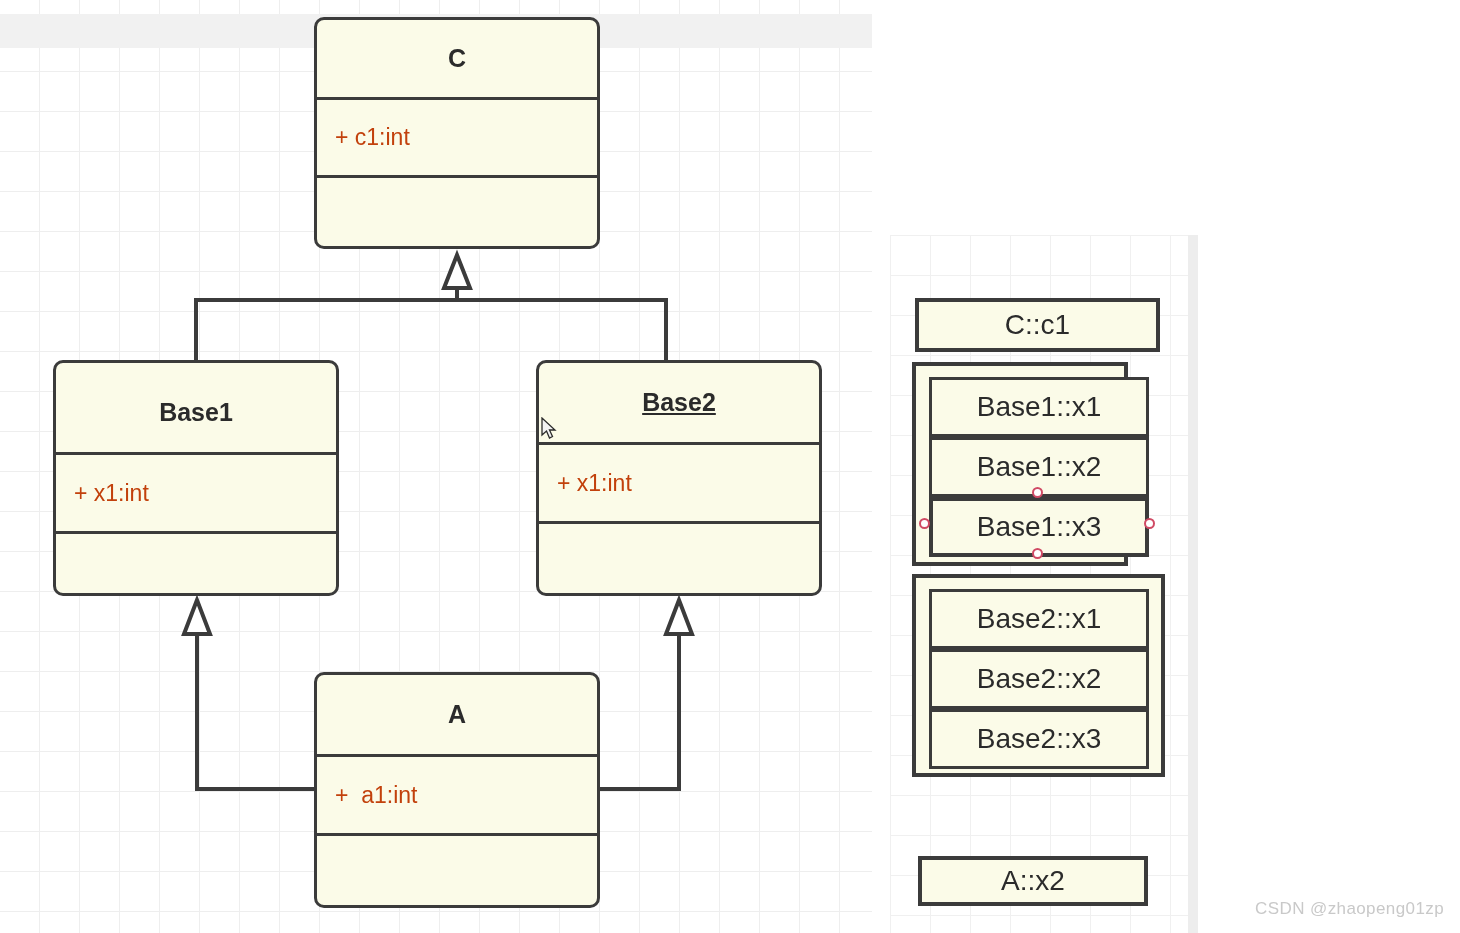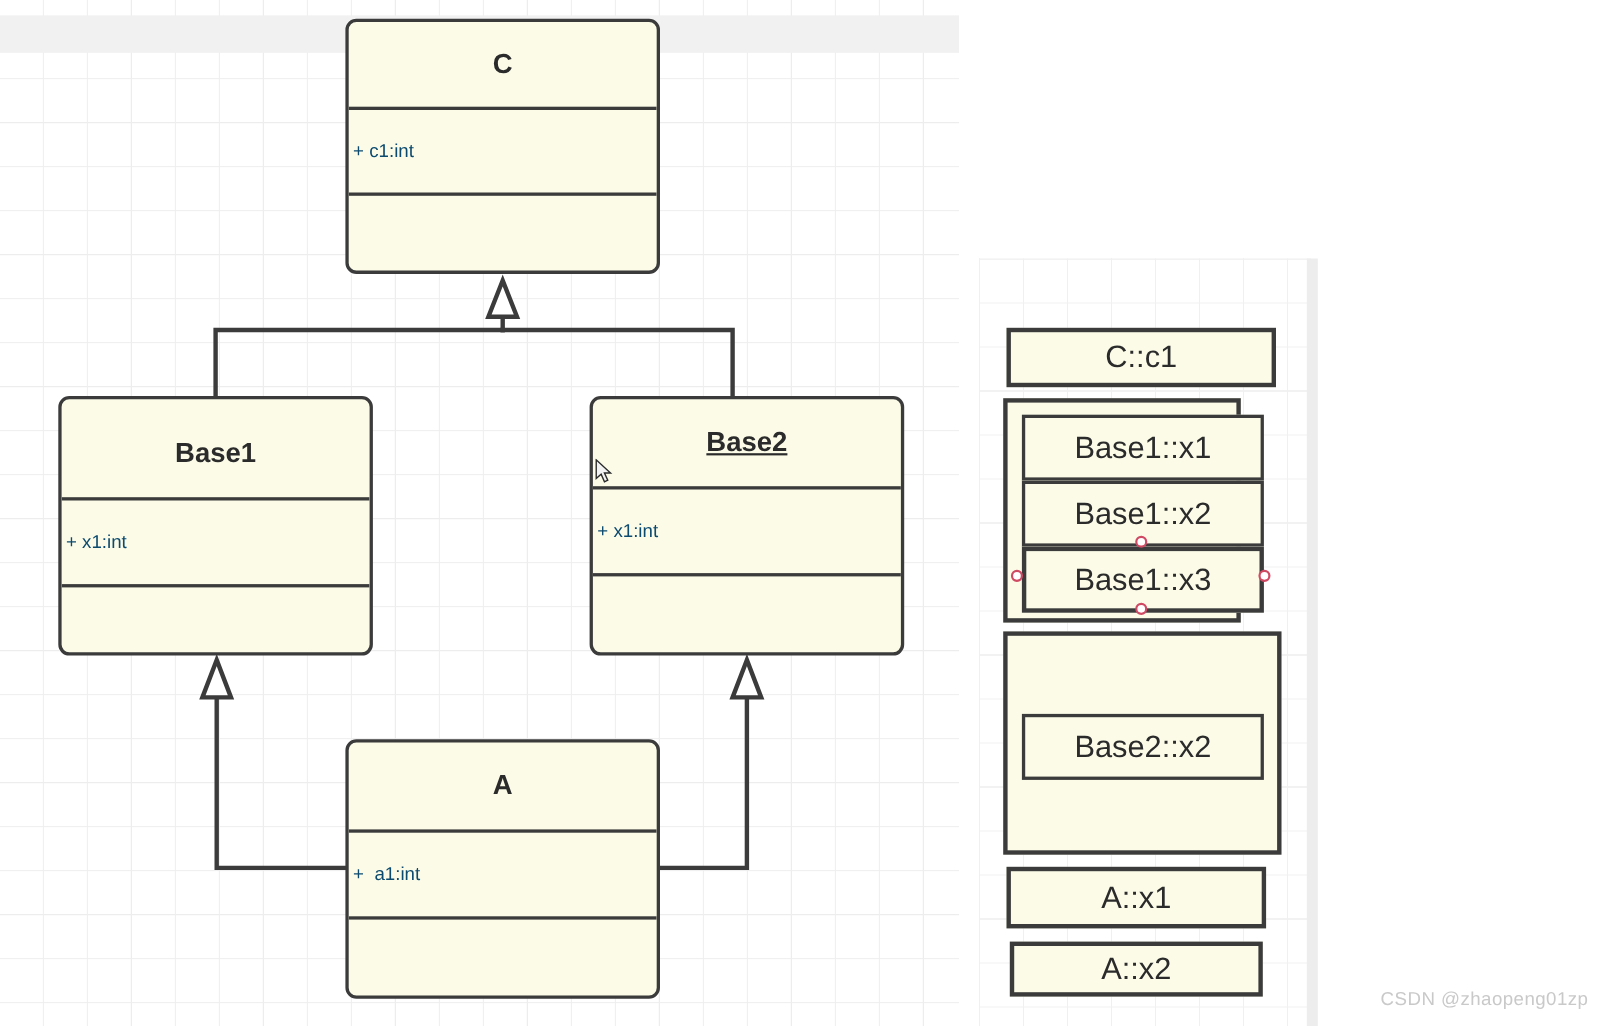--- a/index.html
+++ b/index.html
@@ -58,25 +58,25 @@
     display: flex;
     align-items: center;
     justify-content: center;
     box-sizing: border-box;
   }
   .uml-divider {
     height: 3px;
     background: #3b3b3b;
   }
   .uml-attr {
-    font-size: 17px;
-    color: #0c4a6e;
-    display: flex;
-    align-items: center;
-    padding-left: 4px;
+    font-size: 23px;
+    color: #c2410c;
+    display: flex;
+    align-items: center;
+    padding-left: 18px;
     box-sizing: border-box;
     white-space: pre;
   }
   .uml-ops {
     box-sizing: border-box;
   }
 
   
   #connectors {
     position: absolute;
@@ -247,23 +247,24 @@
       <div class="mem-inner" style="left:13px; top:71px; width:220px; height:60px;">Base1::x2</div>
       <div class="mem-inner selected" style="left:13px; top:131px; width:220px; height:60px;">Base1::x3</div>
     </div>
 
     <div class="handle" style="left:160px; top:487px;"></div>
     <div class="handle" style="left:160px; top:548px;"></div>
     <div class="handle" style="left:47px; top:518px;"></div>
     <div class="handle" style="left:272px; top:518px;"></div>
 
     <div class="mem-group" style="left:40px; top:574px; width:253px; height:203px;">
+      <div class="mem-inner" style="left:13px; top:11px; width:220px; height:60px;">Base2::x1</div>
       <div class="mem-inner" style="left:13px; top:71px; width:220px; height:60px;">Base2::x2</div>
-    </div>
-
-    <div class="mem-box" style="left:43px; top:788px; width:236px; height:56px;">A::x1</div>
+      <div class="mem-inner" style="left:13px; top:131px; width:220px; height:60px;">Base2::x3</div>
+    </div>
+
 
     <div class="mem-box" style="left:46px; top:856px; width:230px; height:50px;">A::x2</div>
   </div>
 
   <div id="watermark">CSDN @zhaopeng01zp</div>
 
 </div>
 
 </body></html>

